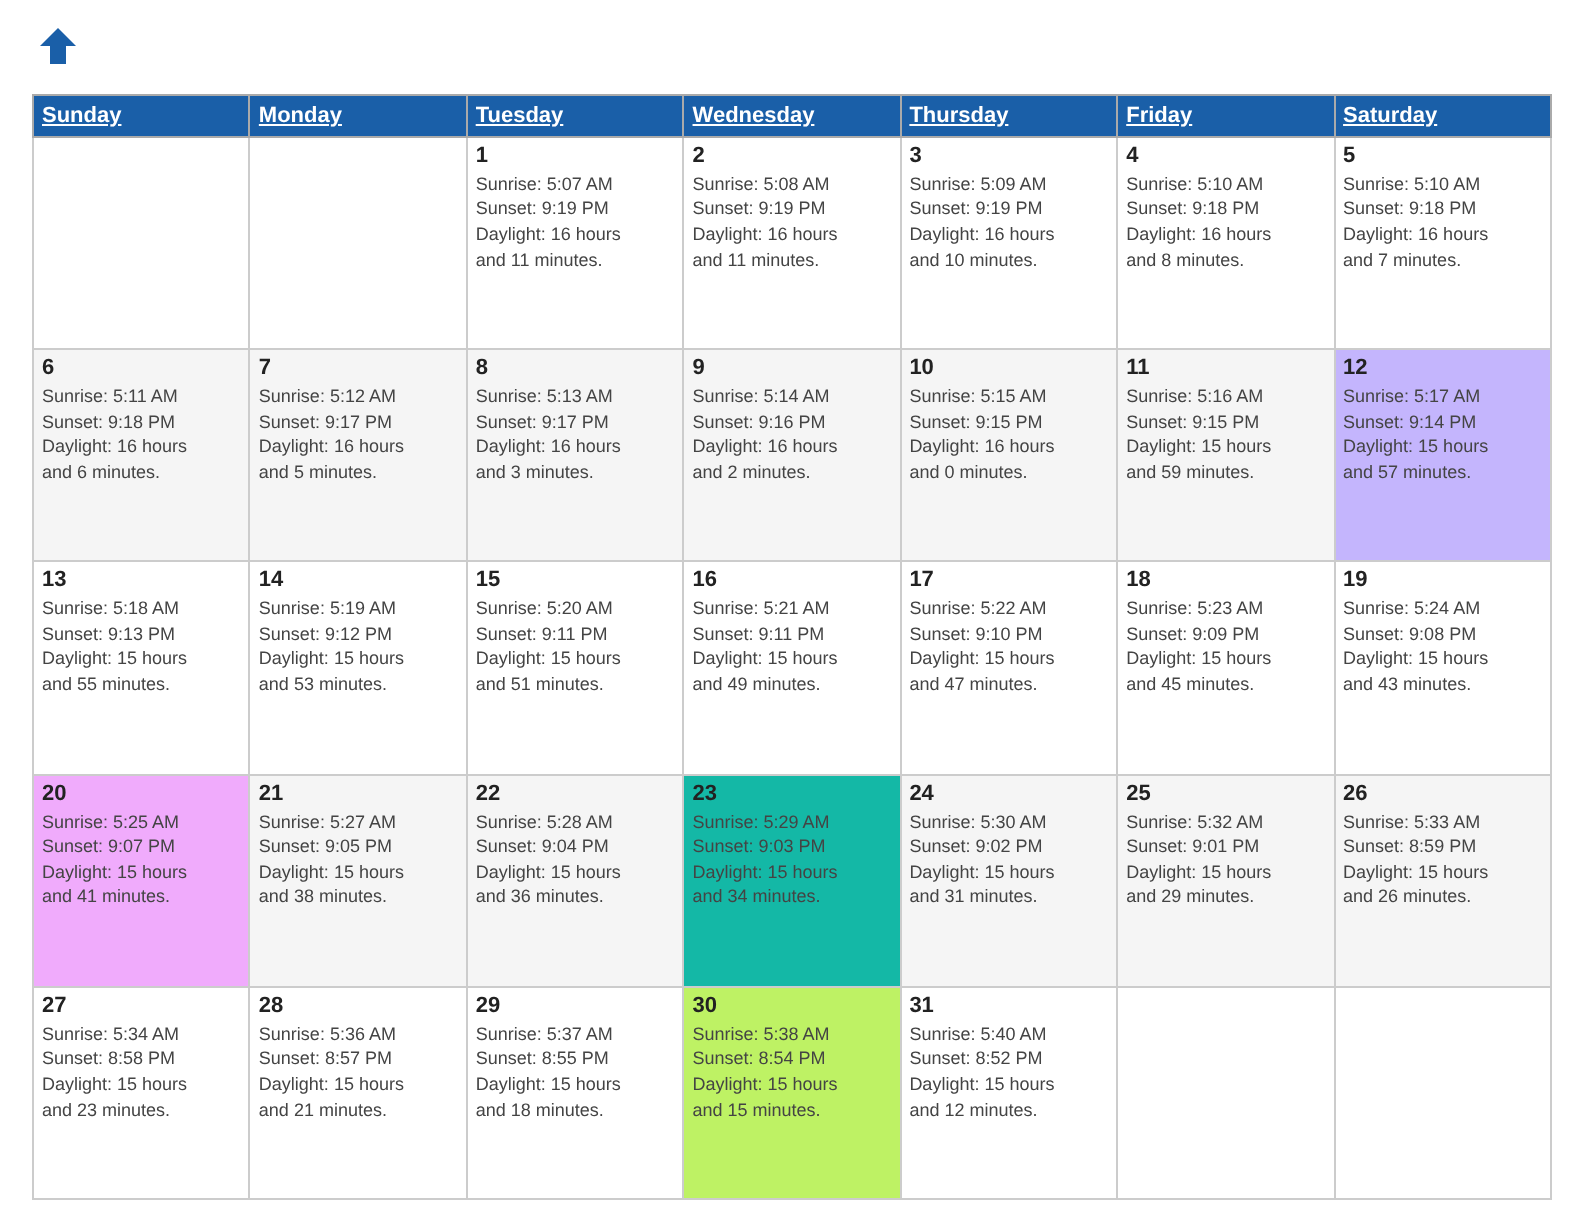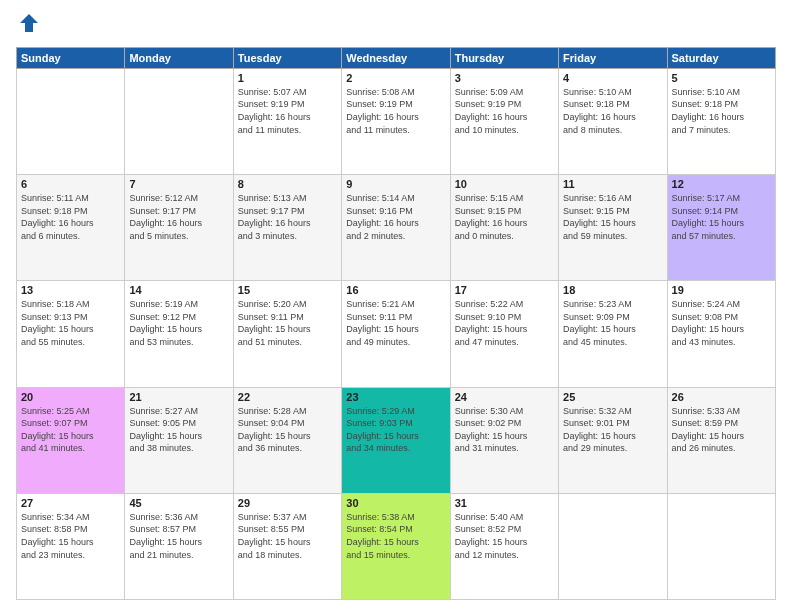--- a/index.html
+++ b/index.html
@@ -59,20 +59,21 @@
       table-layout: fixed;
     }
     .calendar th {
       background: #1a5fa8;
       color: #fff;
       font-size: 11px;
       font-weight: bold;
       padding: 4px 4px;
       text-align: left;
       border: 1px solid #aaa;
+      text-decoration: underline;
     }
     .calendar td {
       border: 1px solid #ccc;
       vertical-align: top;
       padding: 3px 4px;
       font-size: 9.5px;
       color: #333;
       height: 82px;
       background: #fff;
     }
@@ -329,21 +330,21 @@
         </tr>
         <tr style="background: rgb(255, 255, 255);">
           <td style="background: rgb(255, 255, 255);">
             <span class="day-num">27</span>
             <div class="day-info" style="white-space: pre-line;">Sunrise: 5:34 AM
 Sunset: 8:58 PM
 Daylight: 15 hours
 and 23 minutes.</div>
           </td>
           <td style="background: rgb(255, 255, 255);">
-            <span class="day-num">45</span>
+            <span class="day-num">28</span>
             <div class="day-info" style="white-space: pre-line;">Sunrise: 5:36 AM
 Sunset: 8:57 PM
 Daylight: 15 hours
 and 21 minutes.</div>
           </td>
           <td style="background: rgb(255, 255, 255);">
             <span class="day-num">29</span>
             <div class="day-info" style="white-space: pre-line;">Sunrise: 5:37 AM
 Sunset: 8:55 PM
 Daylight: 15 hours

